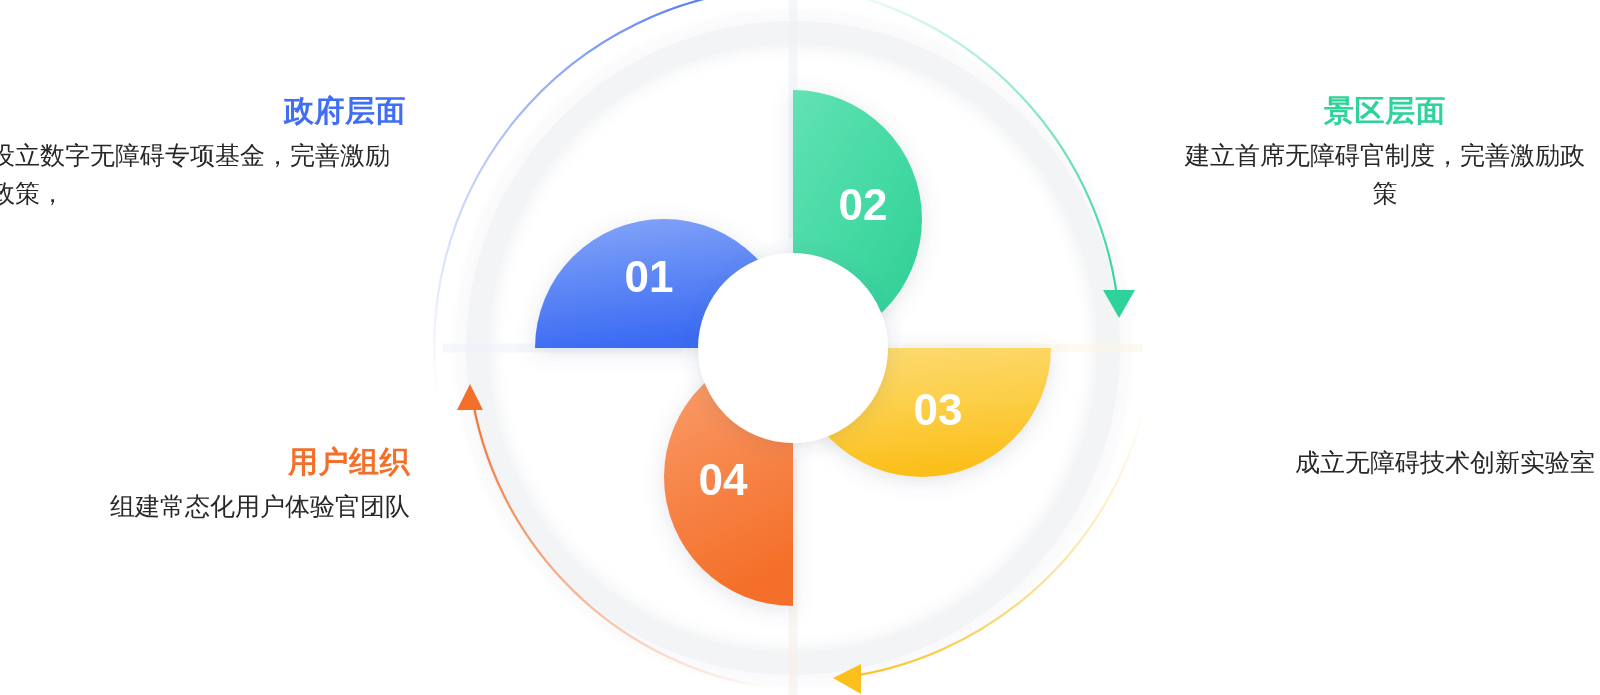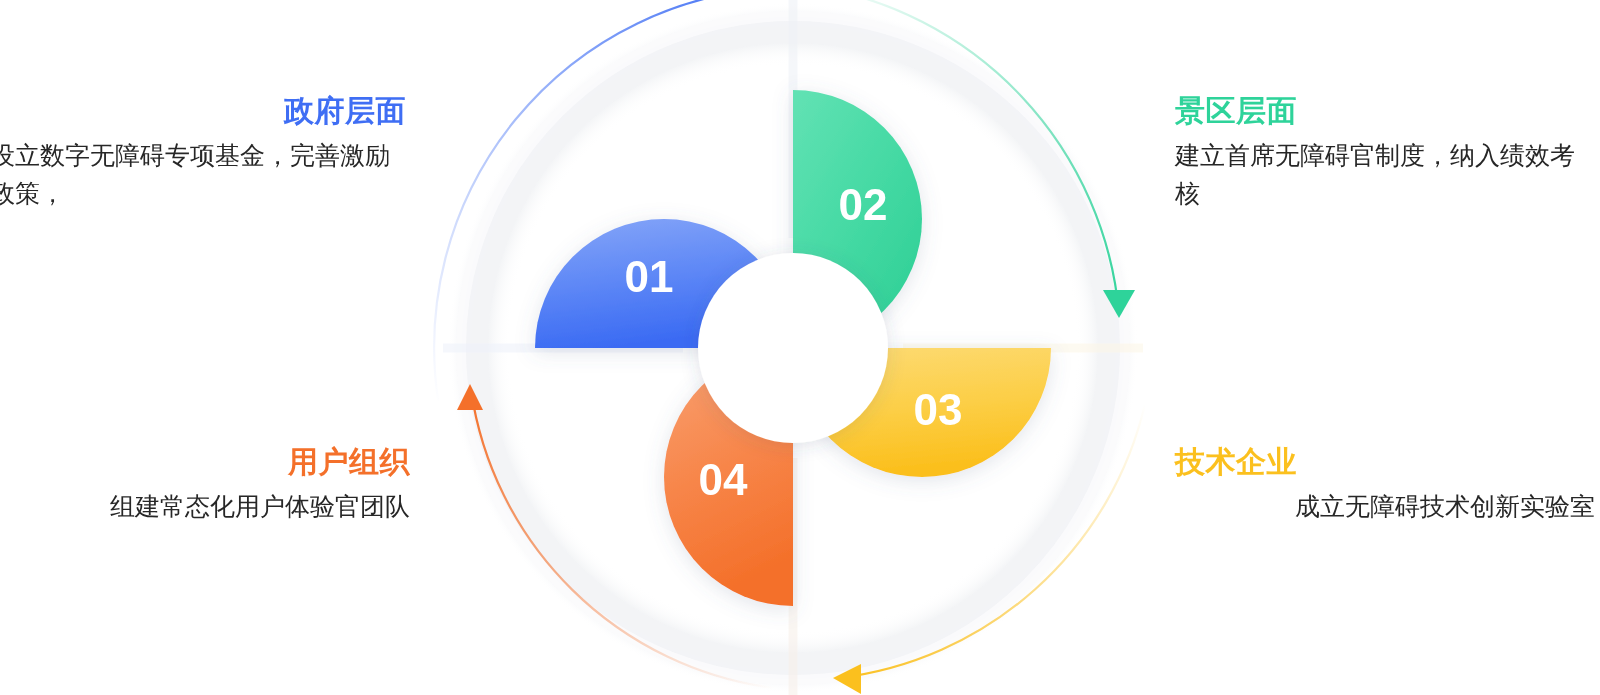--- a/index.html
+++ b/index.html
@@ -66,21 +66,21 @@
   .block-gov {
     left: -10px;
     top: 92px;
     text-align: left;
   }
   .block-gov .heading { text-align: right; padding-right: 4px; }
 
   .block-scenic {
     left: 1175px;
     top: 92px;
-    text-align: left;
+    text-align: center;
   }
 
   .block-user {
     left: -10px;
     top: 443px;
     text-align: right;
   }
   .block-user .body { text-align: right; }
 
   .block-tech {
@@ -229,26 +229,25 @@
     </svg>
   </div>
 
   <div class="label-block block-gov">
     <div class="heading c-blue">政府层面</div>
     <div class="body">设立数字无障碍专项基金，完善激励政策，</div>
   </div>
 
   <div class="label-block block-scenic">
     <div class="heading c-green">景区层面</div>
-    <div class="body">建立首席无障碍官制度，纳入绩效考核</div>
+    <div class="body">建立首席无障碍官制度，完善激励政策</div>
   </div>
 
   <div class="label-block block-user">
     <div class="heading c-orange">用户组织</div>
     <div class="body">组建常态化用户体验官团队</div>
   </div>
 
   <div class="label-block block-tech">
-    <div class="heading c-yellow">技术企业</div>
     <div class="body">成立无障碍技术创新实验室</div>
   </div>
 
 </div>
 
 </body></html>

